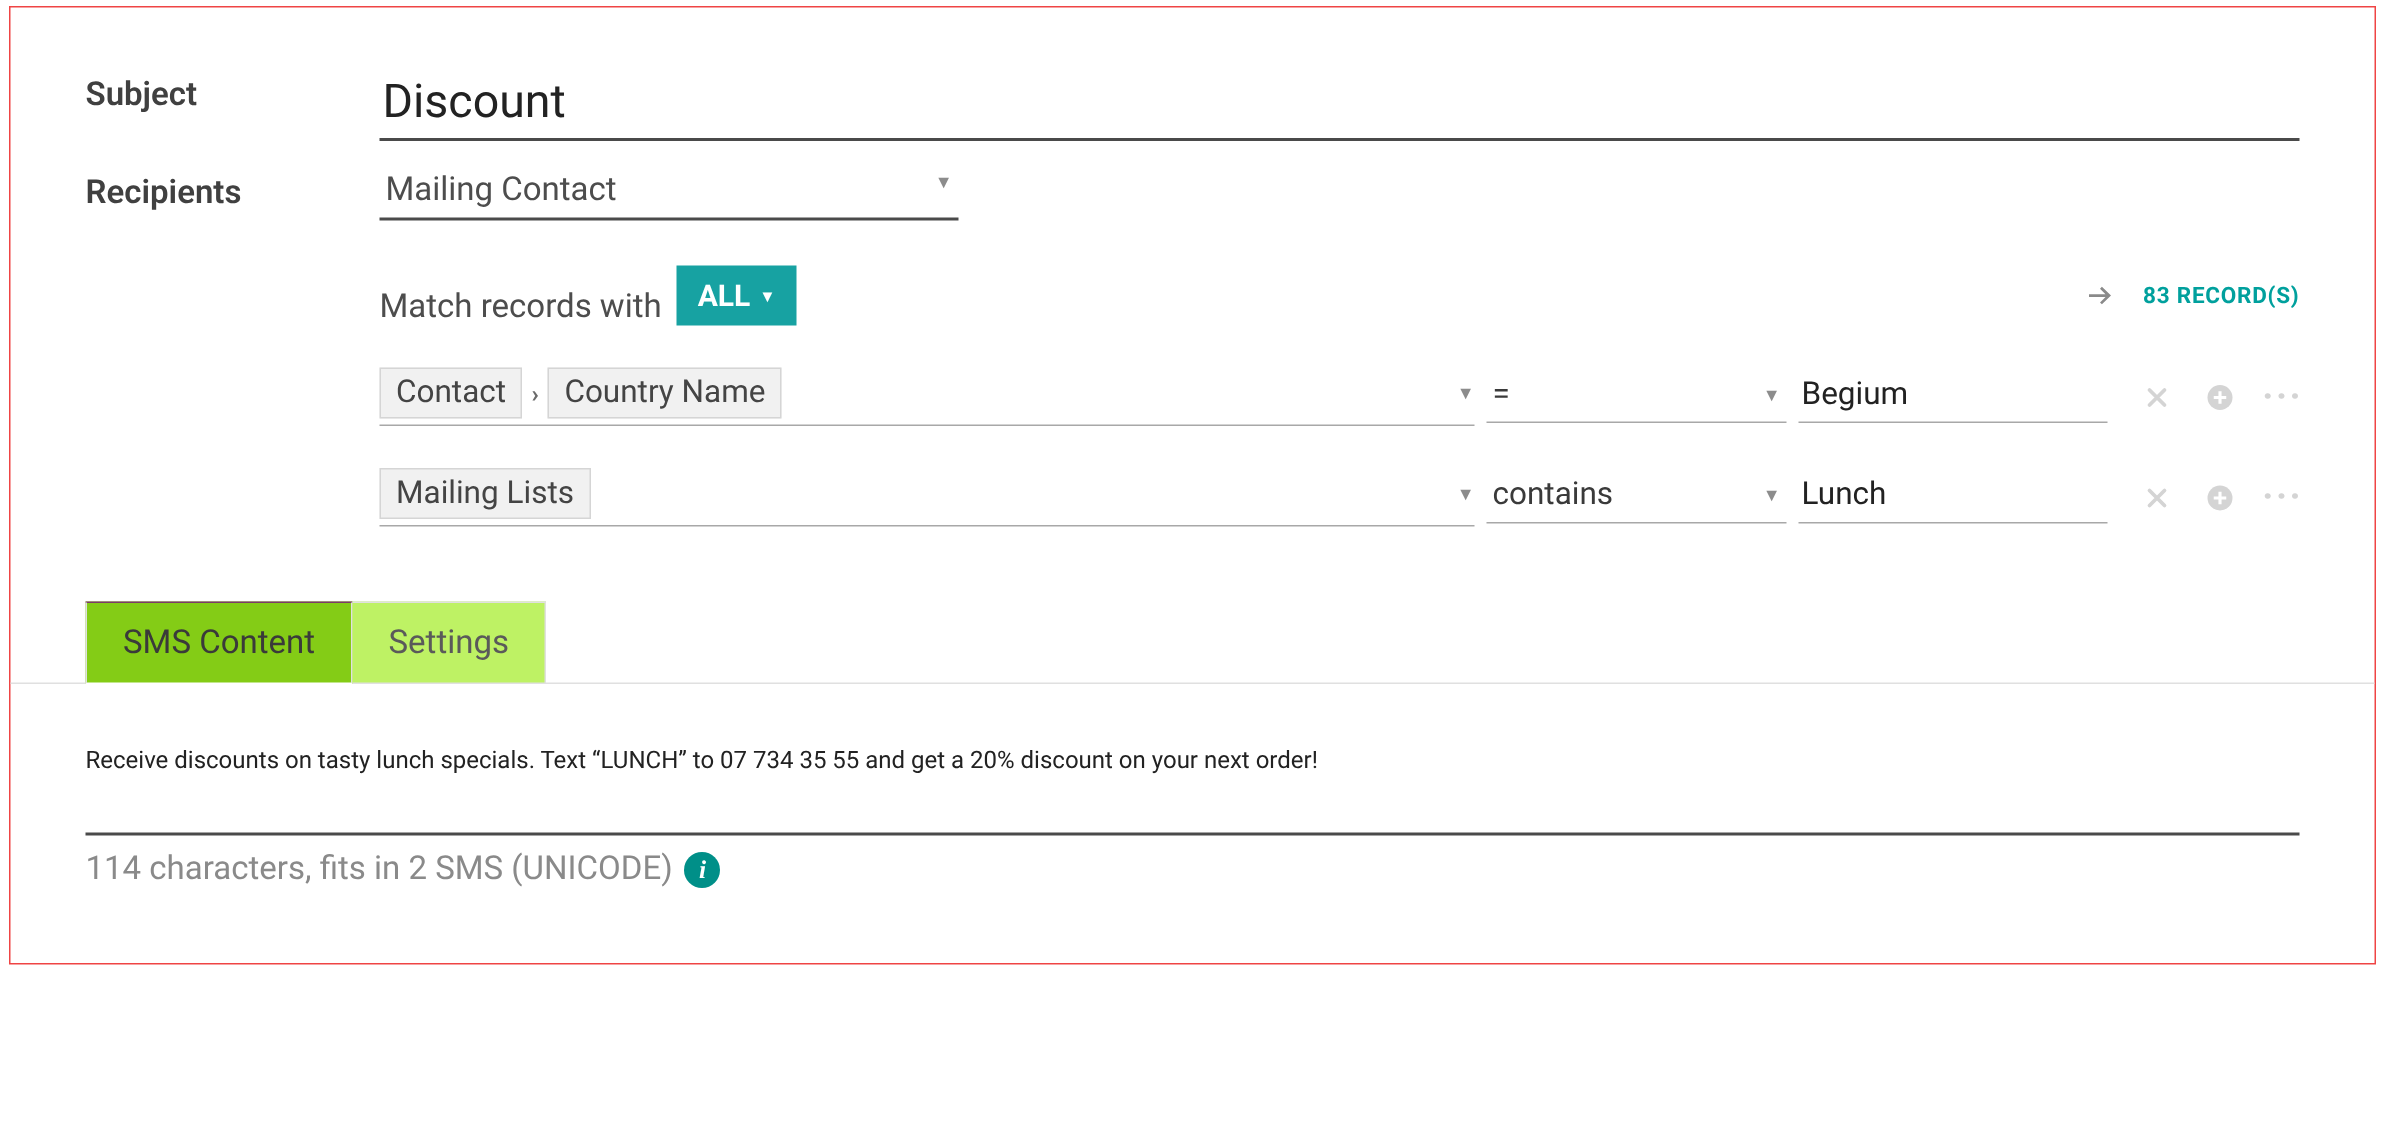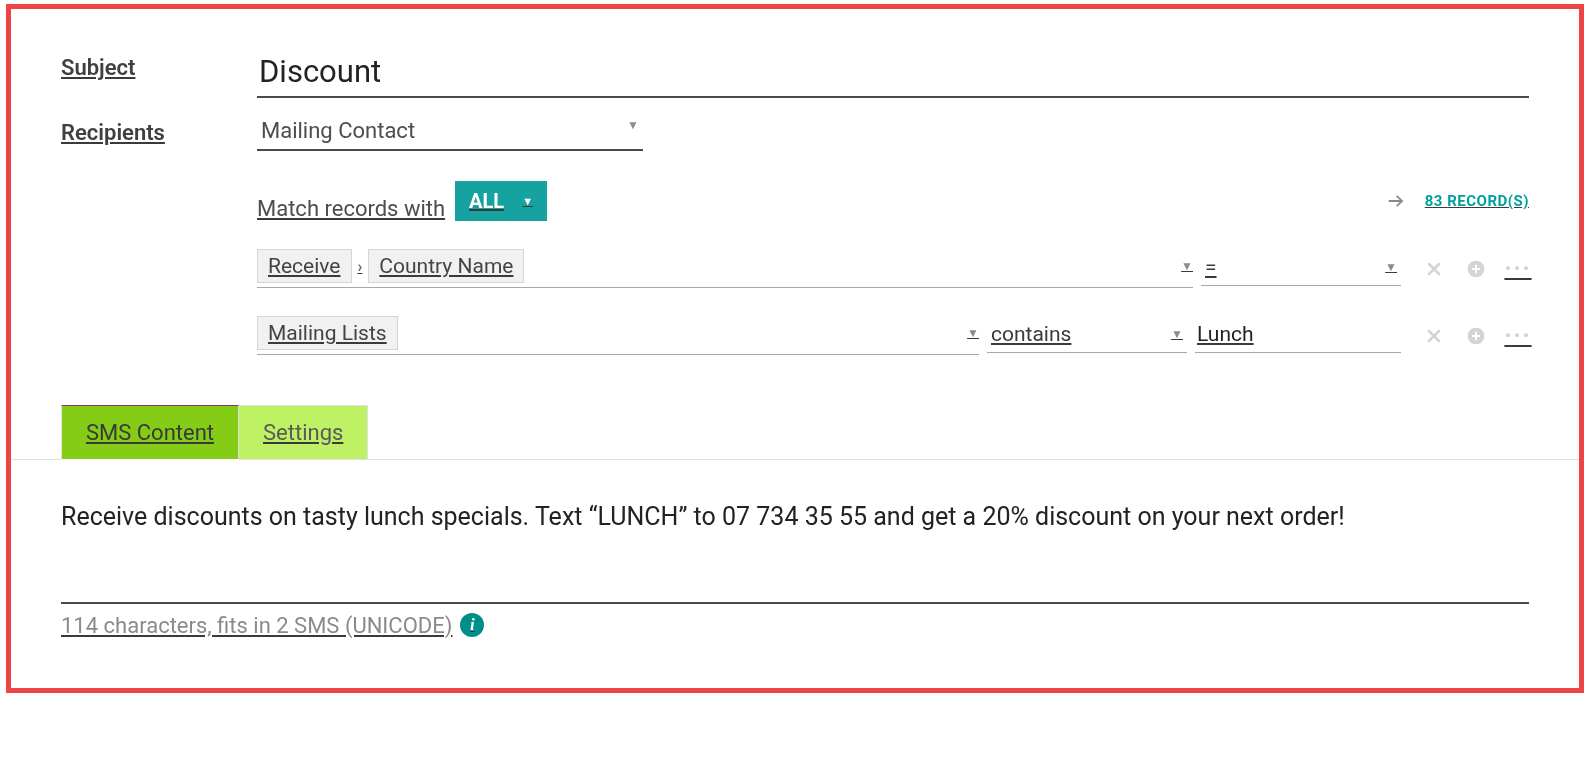--- a/index.html
+++ b/index.html
@@ -3,26 +3,25 @@
 <meta charset="utf-8">
 <style>
   * { box-sizing: border-box; }
   body {
     margin: 0;
     font-family: -apple-system, BlinkMacSystemFont, "Segoe UI", Roboto, "Helvetica Neue", Arial, sans-serif;
     background: #fff;
     color: #3a3a3a;
   }
   .form-card {
-    border: 5px solid #ef4444;
+    border: 1px solid #ef4444;
     margin: 4px 6px;
     padding: 40px 50px 20px 50px;
     background: #fff;
     position: relative;
-    text-decoration: underline;
   }
   .form-row {
     display: flex;
     align-items: flex-start;
     margin-bottom: 16px;
   }
   .label-col {
     width: 196px;
     font-weight: 600;
     color: #404040;
@@ -72,21 +71,21 @@
     gap: 10px;
   }
   .all-badge {
     background: #17a2a2;
     color: #fff;
     font-weight: 700;
     font-size: 20px;
     padding: 8px 14px;
     display: inline-flex;
     align-items: center;
-    gap: 18px;
+    gap: 6px;
     cursor: pointer;
   }
   .all-badge .caret { font-size: 11px; }
   .records-link {
     display: inline-flex;
     align-items: center;
     gap: 18px;
     color: #00a09d;
     font-weight: 700;
     font-size: 15px;
@@ -198,26 +197,26 @@
   }
   .sms-body {
     margin-top: 40px;
     font-size: 22px;
     color: #222;
   }
   .sms-textarea {
     width: 100%;
     border: none;
     resize: none;
-    font-size: 25px;
+    font-size: 16px;
     font-family: inherit;
     color: #222;
     outline: none;
     border-bottom: 2px solid #4a4a4a;
-    padding: 0 0 34px 0;
+    padding: 0 0 16px 0;
     line-height: 1.35;
   }
   .char-count {
     margin-top: 4px;
     color: #8a8a8a;
     font-size: 22px;
     display: flex;
     align-items: center;
     gap: 8px;
     padding-bottom: 30px;
@@ -270,30 +269,31 @@
             <path d="M4 11h12l-4-4 1.4-1.4L20 12l-6.6 6.4L12 17l4-4H4z"></path>
           </svg>
           <span><span>83</span> <span>RECORD(S)</span></span>
         </div>
       </div>
 
       
       <div class="rule-row">
         <div class="field-chain">
           <span class="chain-left">
-            <span class="chip">Receive</span>
+            <span class="chip">Contact</span>
             <span class="chain-sep">›</span>
             <span class="chip">Country Name</span>
           </span>
           <span class="caret-small">▼</span>
         </div>
         <div class="op-select">
           <span>=</span>
           <span class="caret-small">▼</span>
         </div>
+        <input class="val-input" type="text" value="Begium" style="">
         <div class="rule-actions">
           <span class="act-btn">
             <svg viewBox="0 0 24 24">
                 <path d="M18 6L6 18M6 6l12 12" stroke="#d4d4d4" stroke-width="3" stroke-linecap="round" fill="none"></path>
               </svg>
           </span>
           <span class="act-btn">
             <svg viewBox="0 0 24 24">
                 <circle cx="12" cy="12" r="10"></circle>
                 <path d="M12 7v10M7 12h10" stroke="#fff" stroke-width="2.5"></path>

